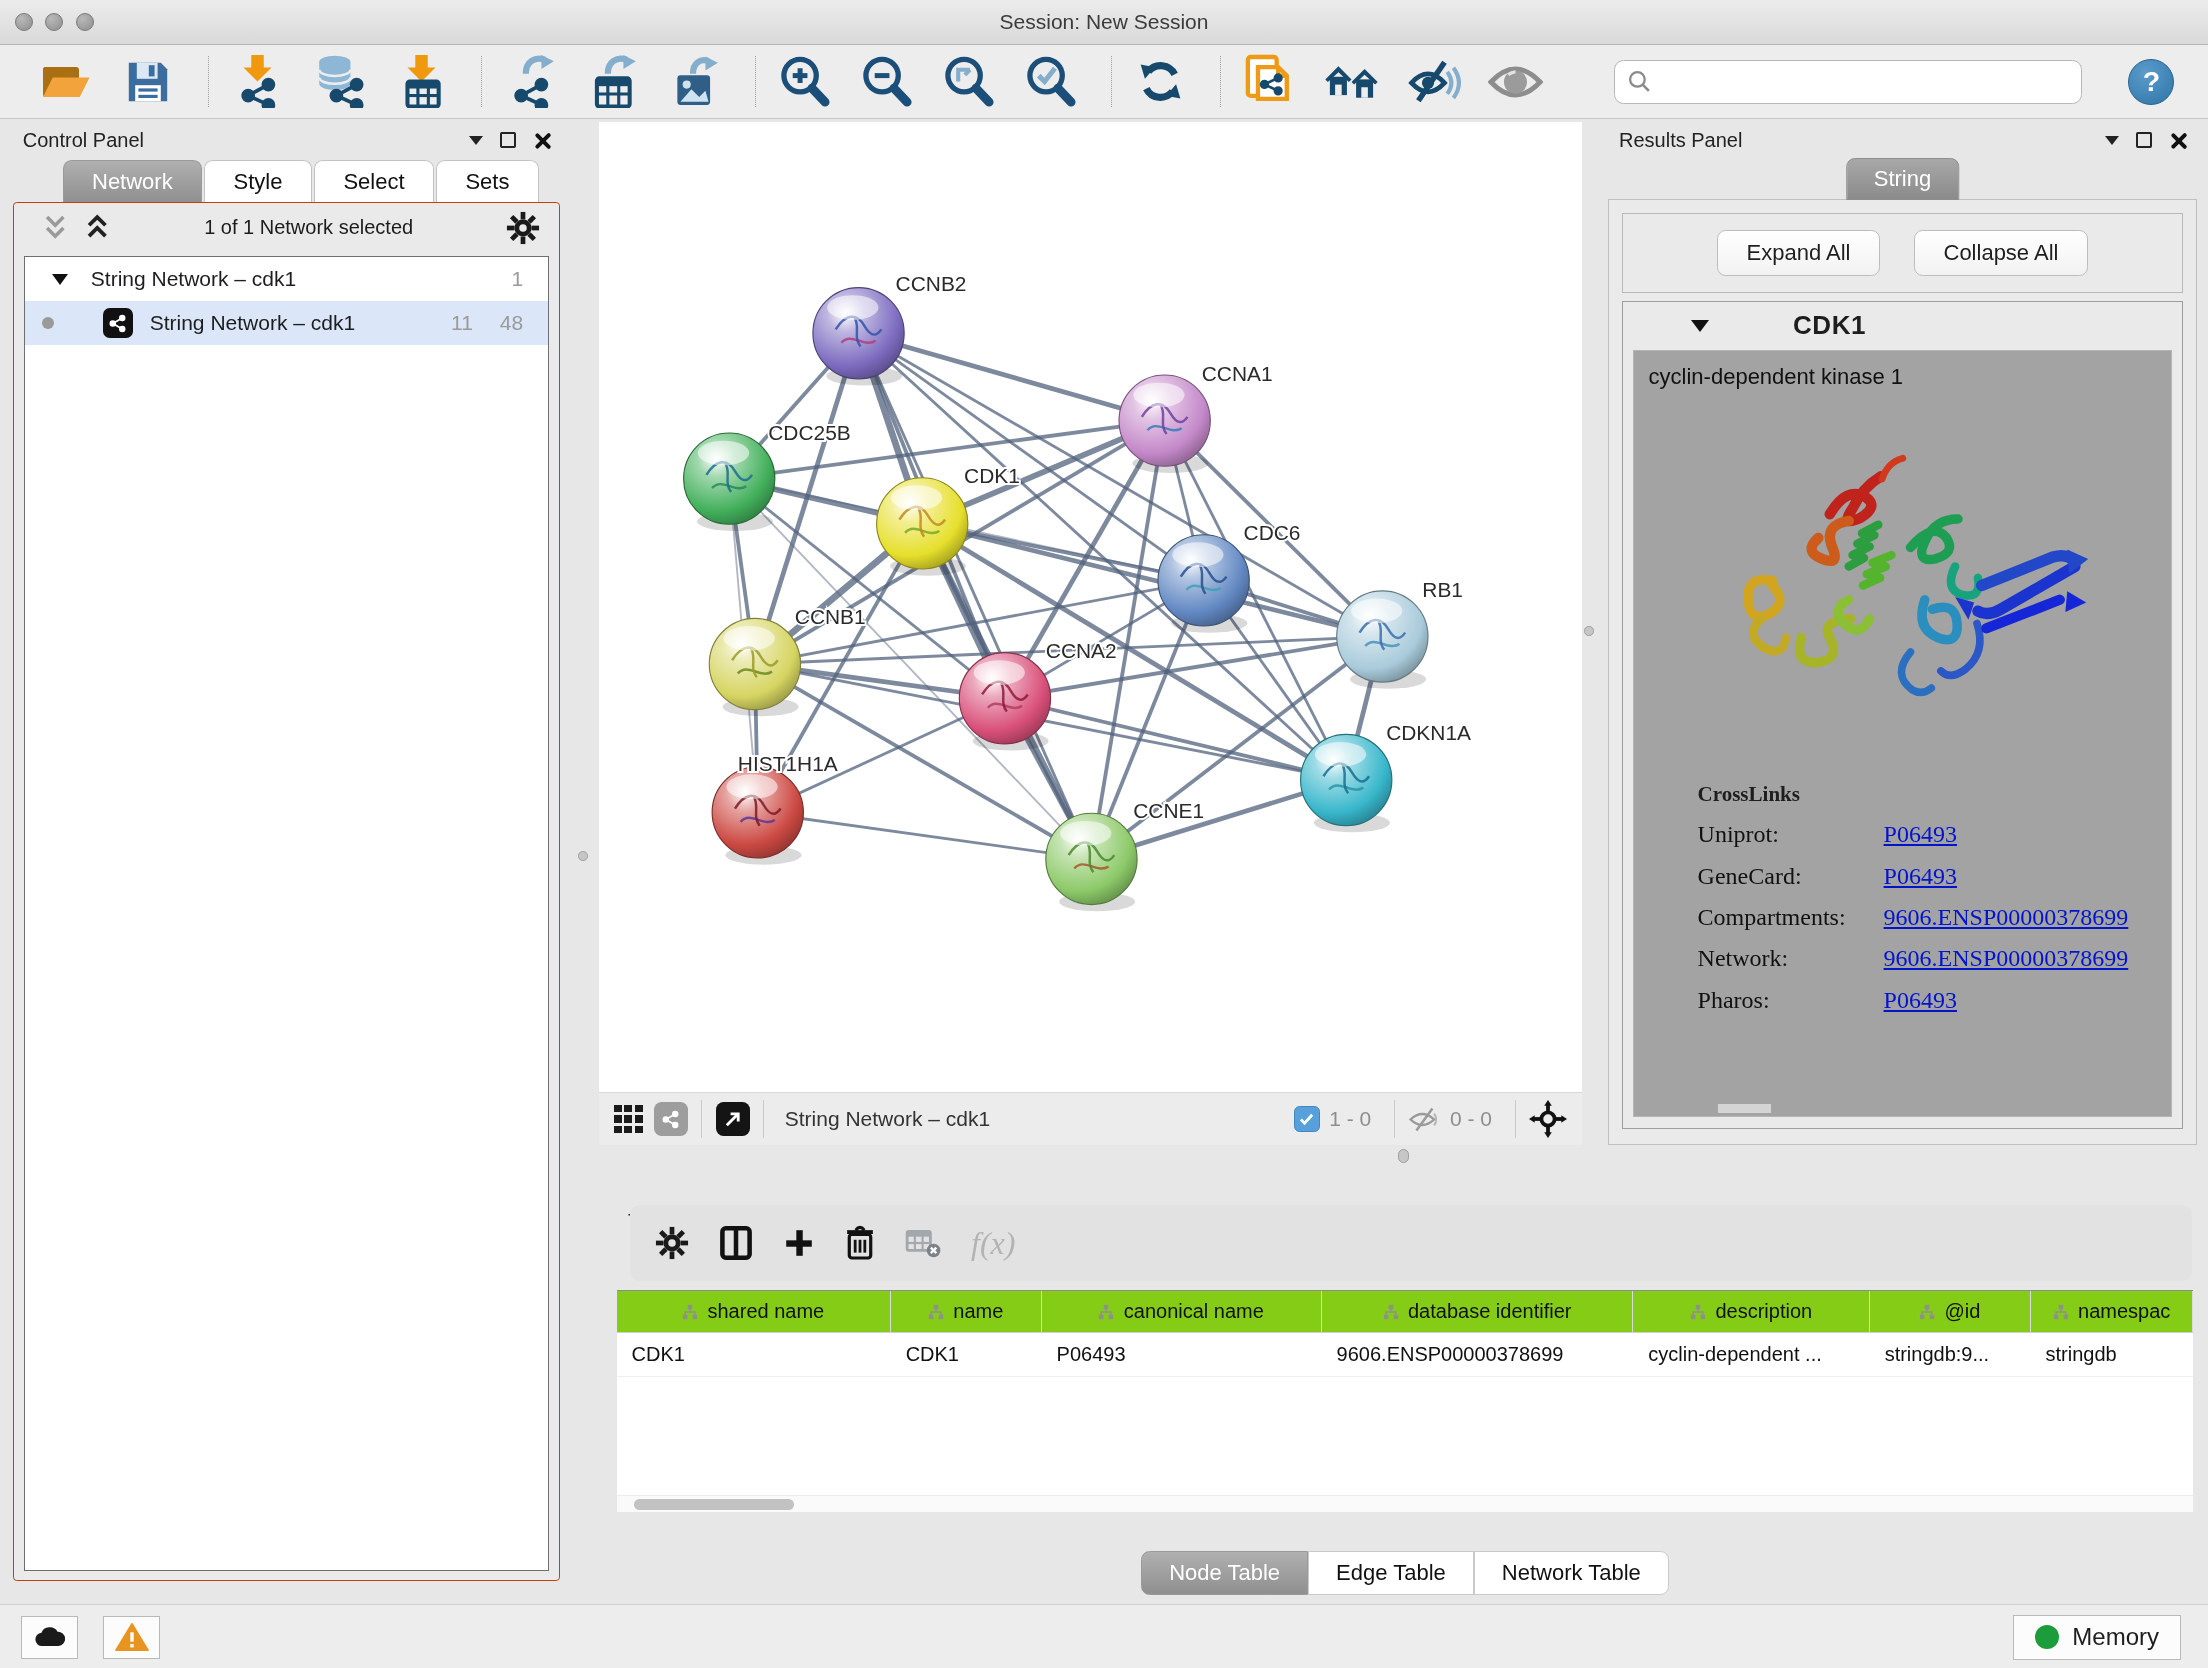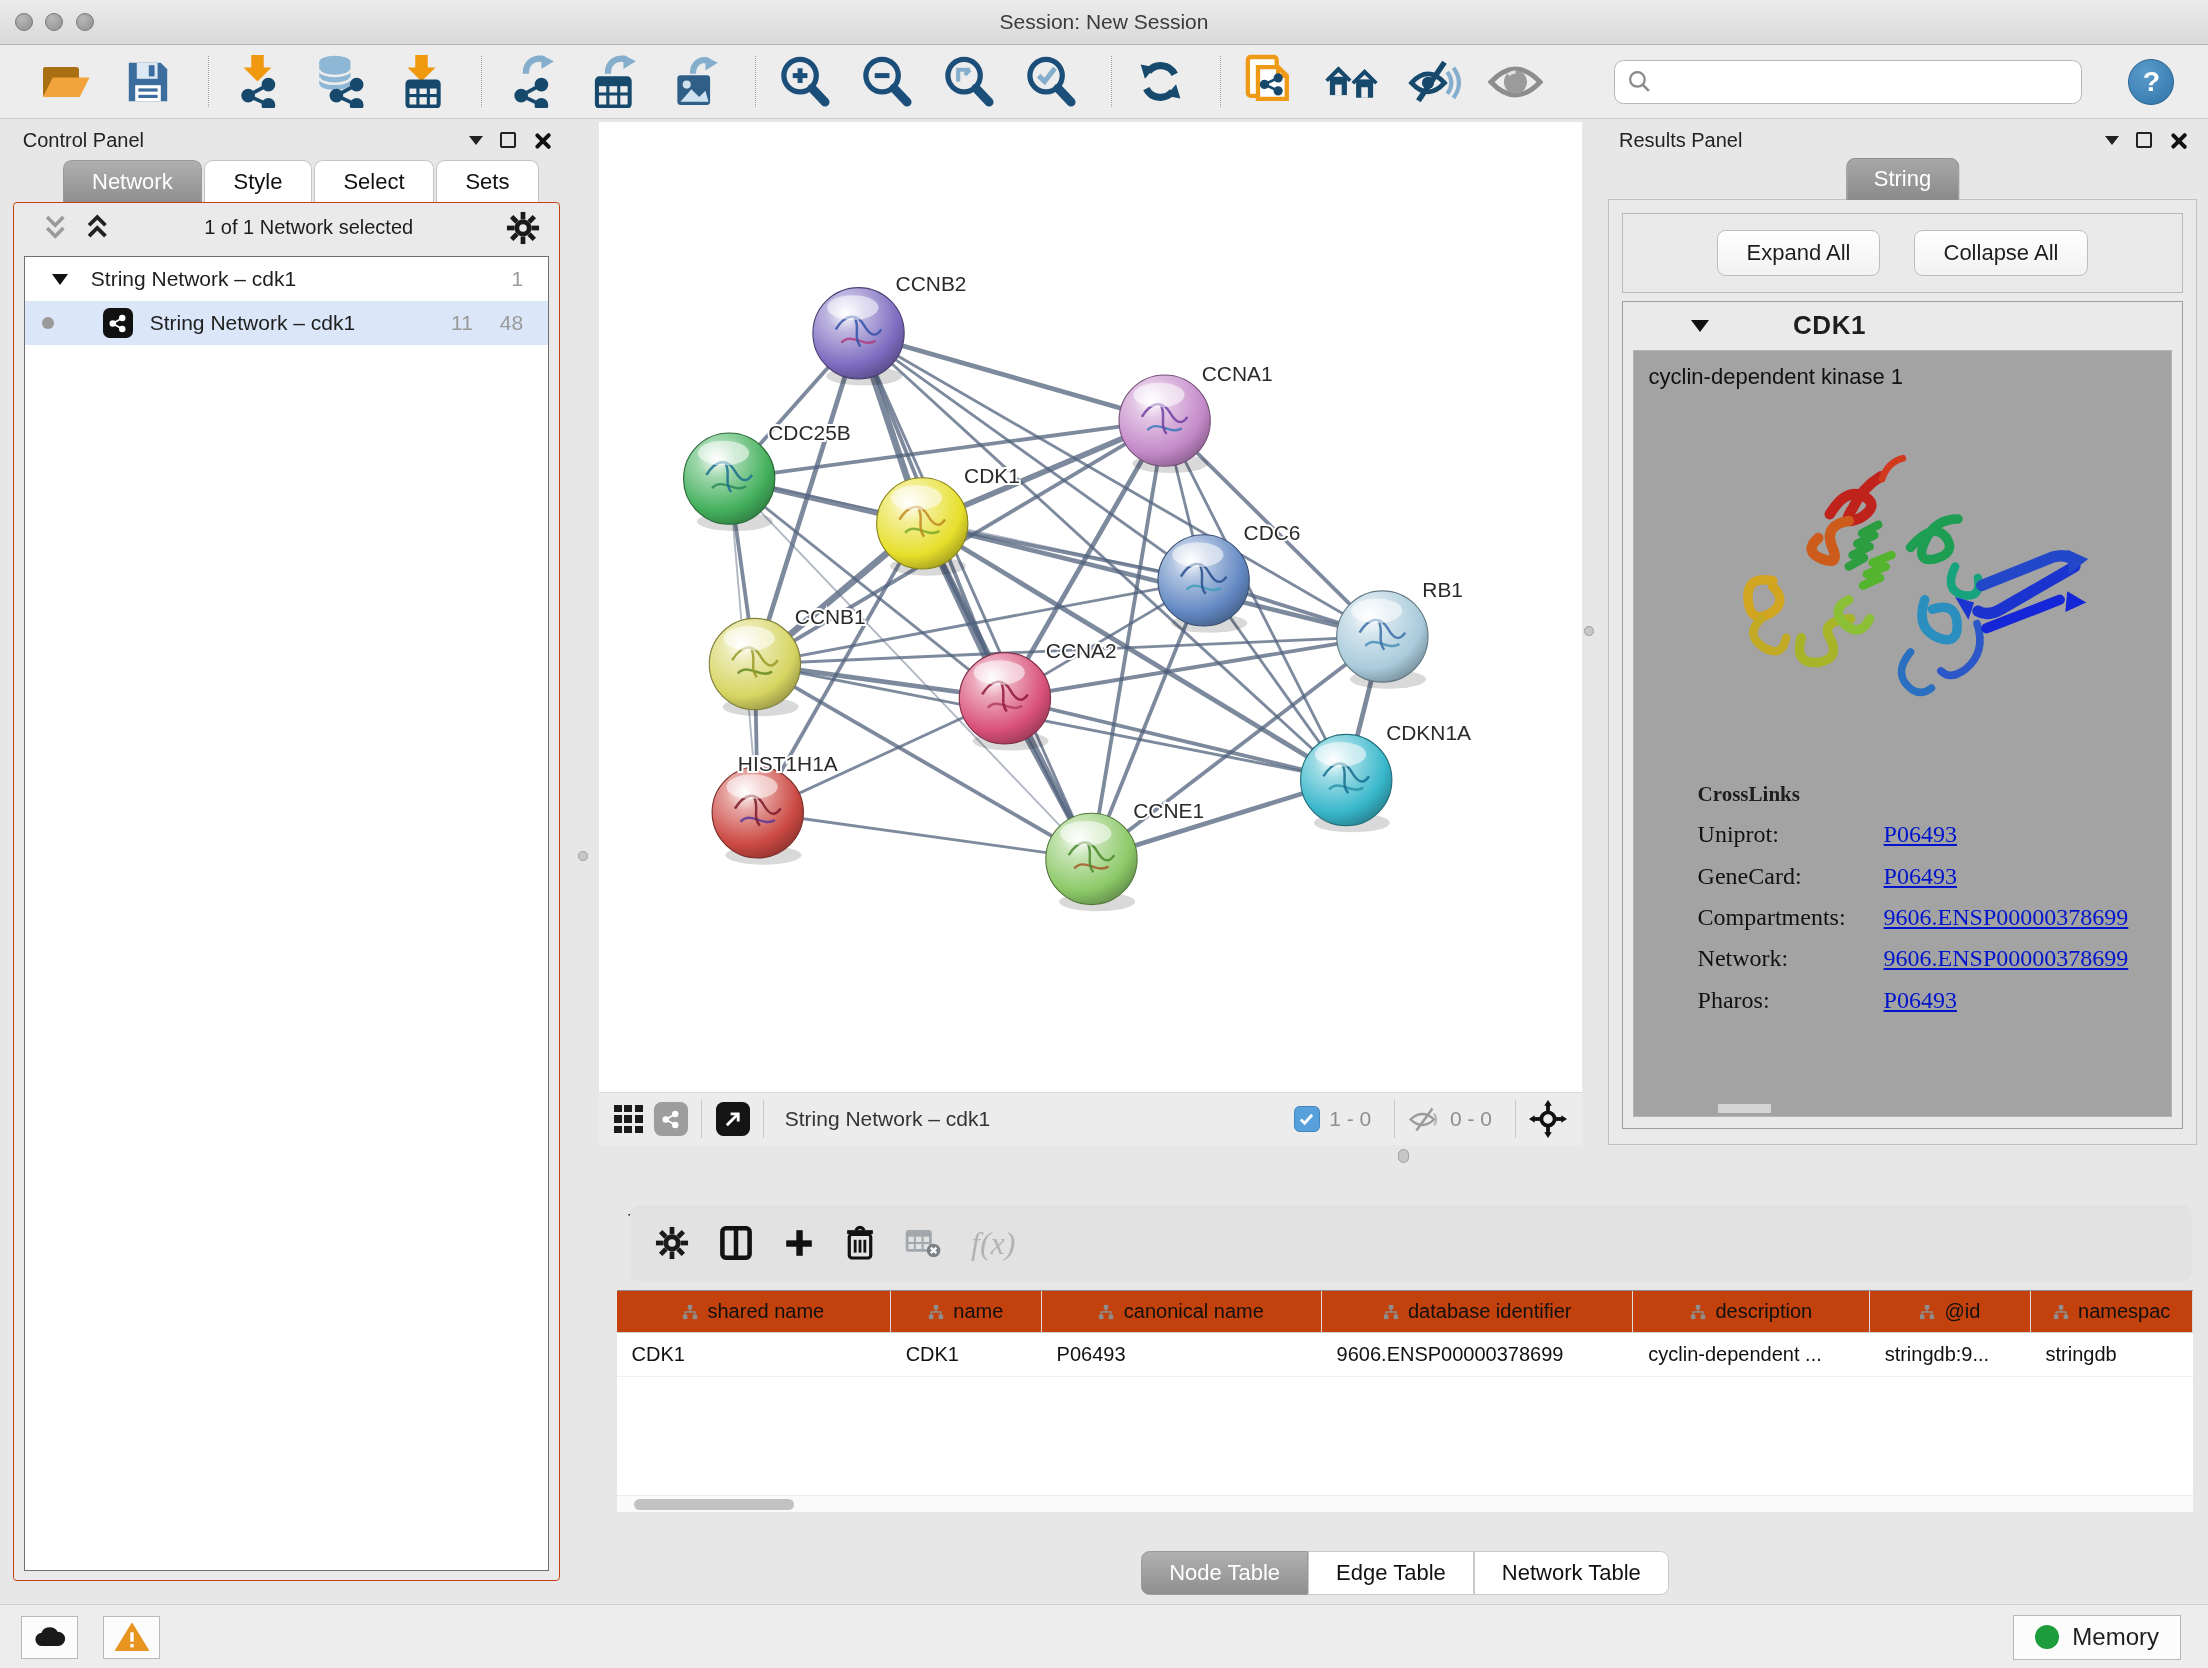--- a/index.html
+++ b/index.html
@@ -104,21 +104,21 @@
   .cl-value { color:#0014cc; text-decoration:underline; cursor:pointer; }
   .mini-thumb { position:absolute; left:84px; bottom:2.9px; width:53px; height:8.6px; background:#d4d4d4; }
 
   
   .table-panel { position:absolute; left:609px; top:1163px; width:1592px; height:440px; }
   .tp-toolbar { position:absolute; left:21px; right:9.5px; top:42px; height:76px;
     background:#e2e2e2; border-radius:9.5px; display:flex; align-items:center; padding:0 25px; gap:30px; }
   .fx { font-family:"Liberation Serif","DejaVu Serif",serif; font-style:italic; font-size:32px; color:#b3b3b3; }
   .tp-table { position:absolute; left:7.6px; right:7.6px; top:127px; bottom:91px; background:#fff;
     border-top:1.9px solid #8c8c8c; overflow:hidden; }
-  .th-row { display:flex; height:42px; background:#c2410c; border-bottom:1px solid #cfcfcf; }
+  .th-row { display:flex; height:42px; background:#84cc16; border-bottom:1px solid #cfcfcf; }
   .th { display:flex; align-items:center; justify-content:center; gap:9.5px;
     border-right:1px solid #dadada; font-size:20px; color:#111; }
   .td-row { display:flex; height:44px; border-bottom:1px solid #f0f0f0; }
   .td { display:flex; align-items:center; padding-left:15px; font-size:20px; color:#111; }
   .hscroll { position:absolute; left:0; right:0; bottom:0; height:17px; background:#fafafa; border-top:1px solid #ececec; }
   .hthumb { position:absolute; left:17px; top:2.9px; width:160px; height:11.4px; background:#c2c2c2; border-radius:5.7px; }
   .tp-tabs { position:absolute; left:0; right:0; bottom:7.6px; display:flex; justify-content:center; }
   .seg { height:44px; display:flex; align-items:center; padding:0 27px; font-size:22px;
     background:#fff; border:1px solid #c9c9c9; color:#111; }
   .seg.first { border-radius:8.6px 0 0 8.6px; }

